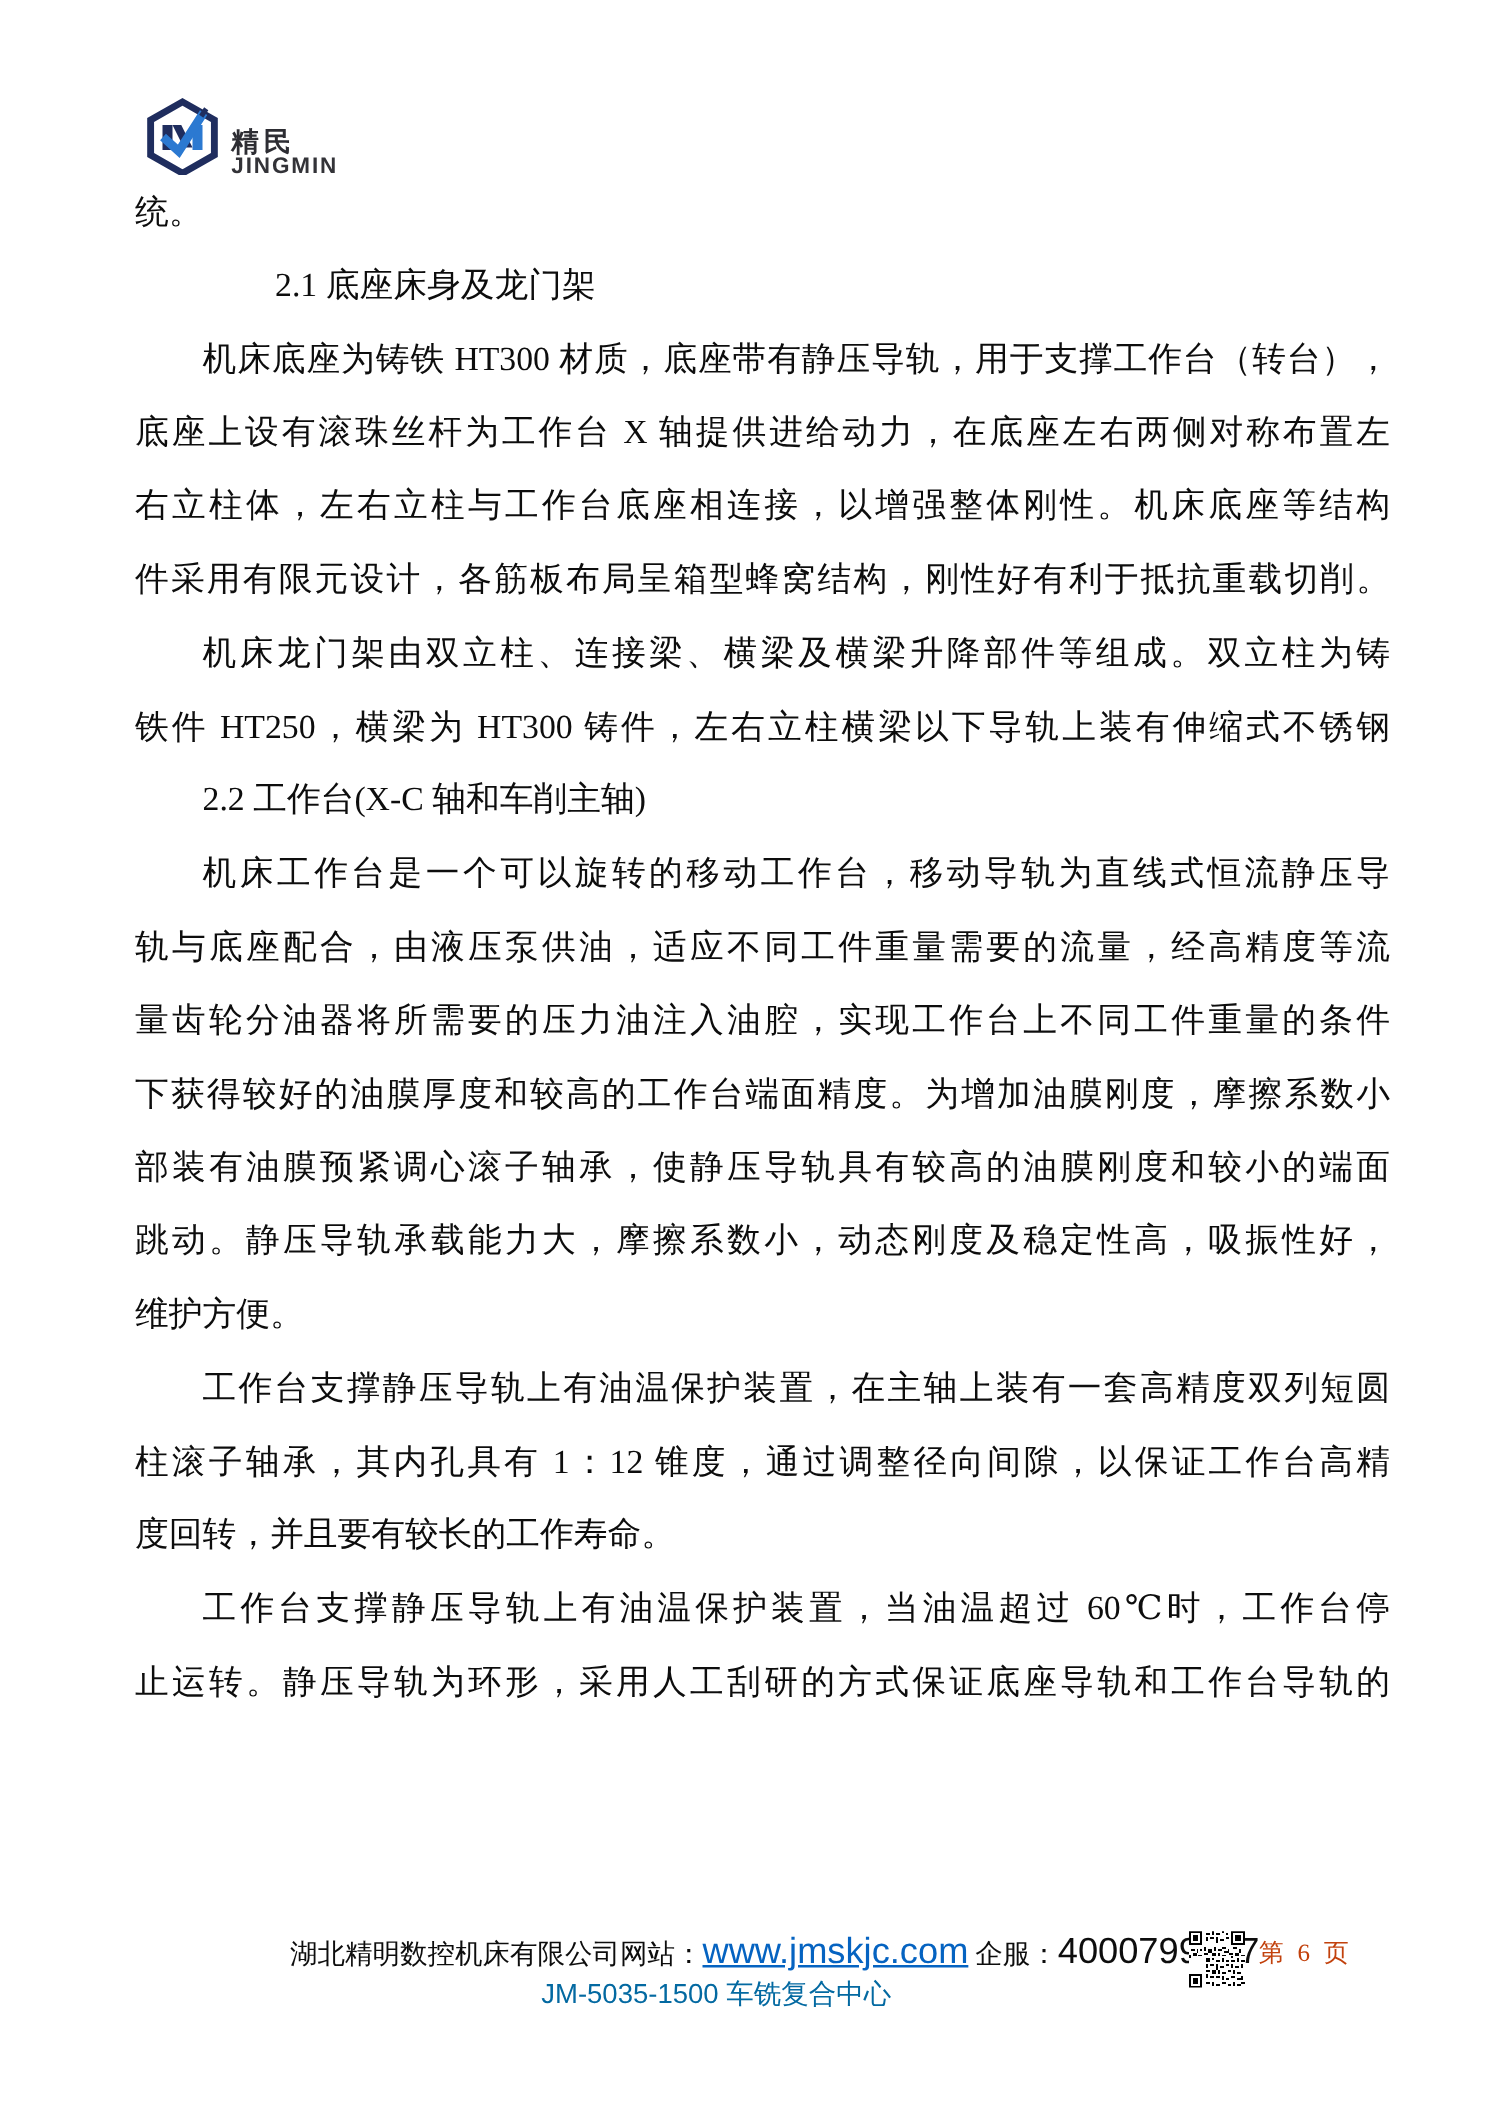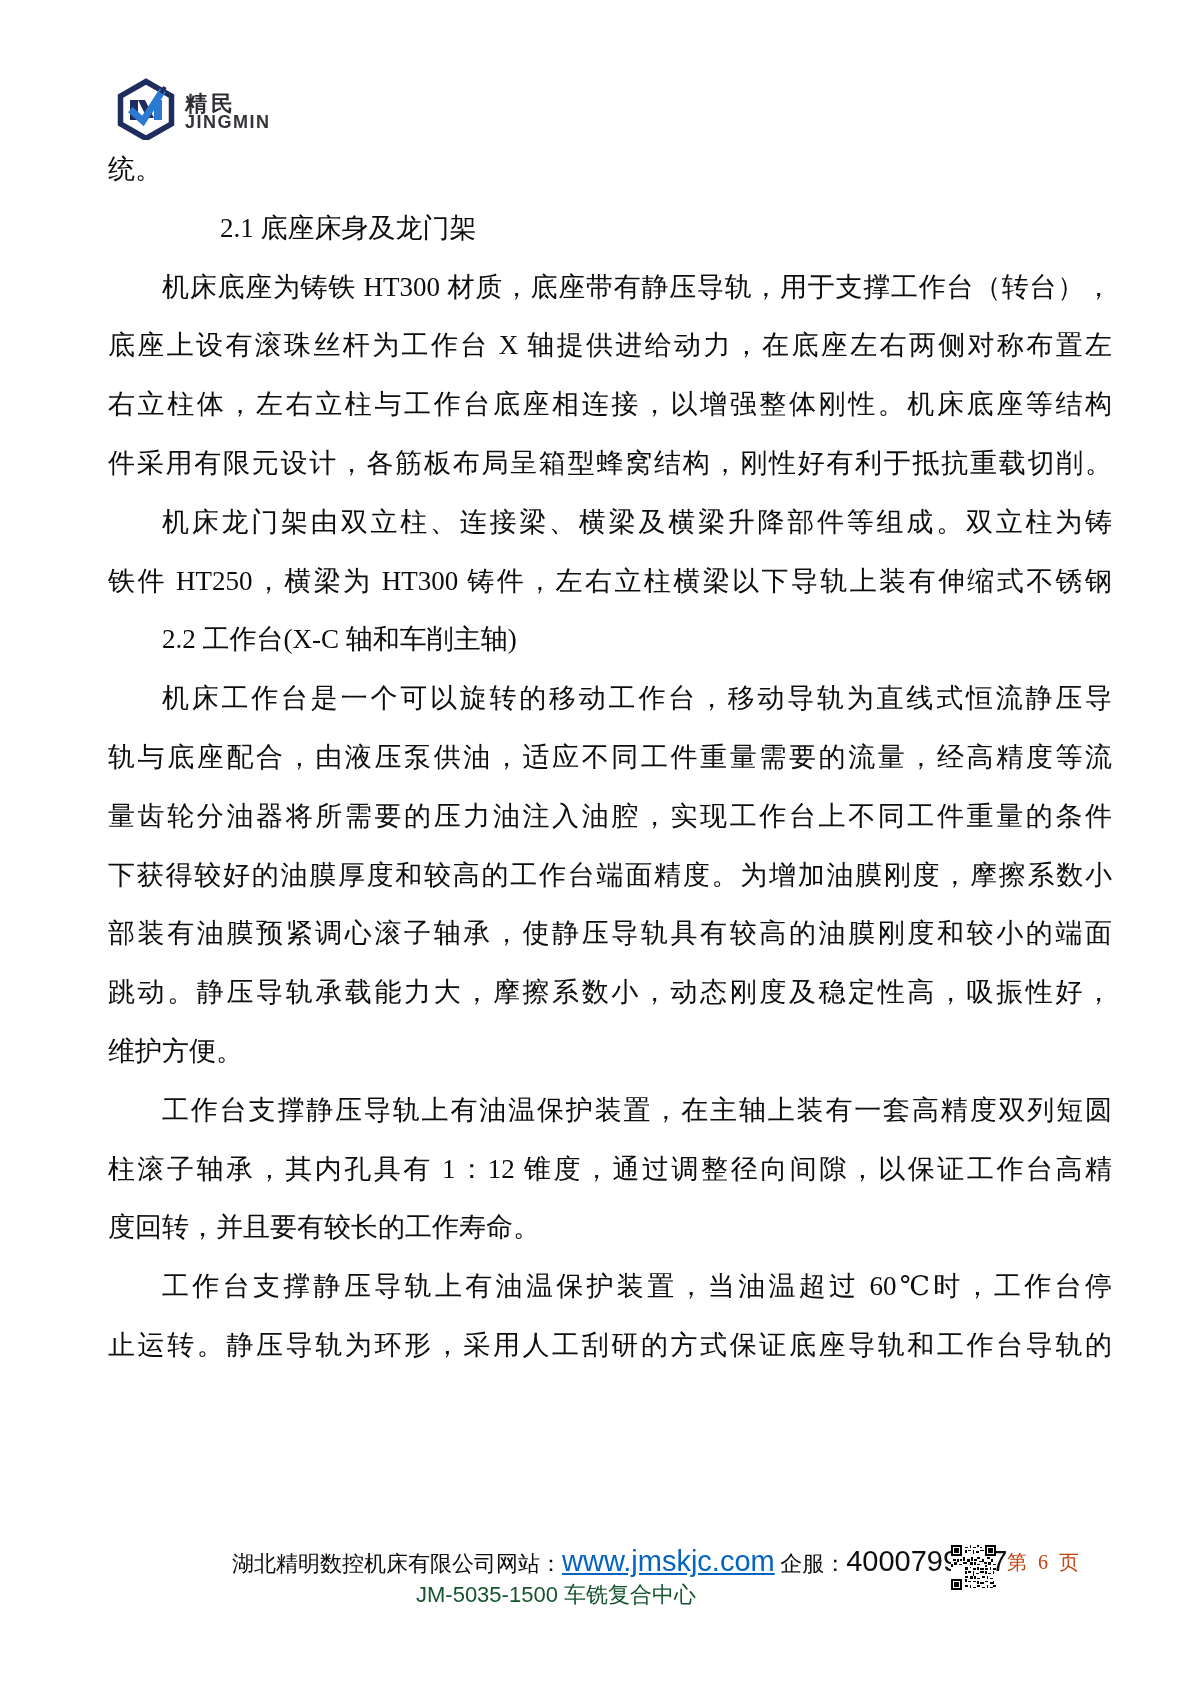--- a/index.html
+++ b/index.html
@@ -7,21 +7,21 @@
   .page {
     position:relative;
     width:1200px; height:1697px;
     background:#ffffff;
     overflow:hidden;
     font-family:"Liberation Serif","DejaVu Serif",serif;
     color:#111111;
   }
 
   
-  .logo { position:absolute; left:116px; top:78px; display:flex; align-items:center; gap:9px; }
+  .logo { position:absolute; left:116px; top:78px; display:flex; align-items:flex-end; gap:9px; }
   .logo-mark { width:60px; height:62px; display:block; }
   .logo-text { display:flex; flex-direction:column; justify-content:center; margin-top:4px; }
   .logo-cn { font-family:"Liberation Sans","DejaVu Sans",sans-serif; font-weight:700;
              font-size:22px; letter-spacing:4px; color:#2d2d33; line-height:22px; }
   .logo-en { font-family:"Liberation Sans","DejaVu Sans",sans-serif; font-weight:700;
              font-size:18px; letter-spacing:1.5px; color:#333338; line-height:15px; }
 
   
   .content { position:absolute; left:108px; top:140px; width:1004px; }
   .ln {
@@ -36,22 +36,22 @@
   .ind4 { padding-left:112px; }
 
   
   .footer-line1 {
     position:absolute; left:232px; top:1545px;
     font-size:22px; line-height:32px; white-space:nowrap; color:#0d0d0d;
   }
   .lat { font-family:"Liberation Sans","DejaVu Sans",sans-serif; font-size:29px; }
   .footer-link { color:#0563c1; text-decoration:underline; text-decoration-color:#0563c1; cursor:pointer; }
   .footer-line2 {
-    position:absolute; left:0; top:1580px; width:1112px;
-    text-align:center; font-size:22px; line-height:30px; color:#14532d;
+    position:absolute; left:17px; top:1580px; width:1112px;
+    text-align:center; font-size:22px; line-height:30px; color:#0369a1;
     font-family:"Liberation Sans","DejaVu Sans",sans-serif;
   }
   .qr { position:absolute; left:951px; top:1545px; width:45px; height:45px; }
   .pagenum {
     position:absolute; left:1007px; top:1549px;
     font-size:20px; letter-spacing:3px; color:#c2410c; white-space:nowrap;
   }
 </style>
 </head>
 <body>

